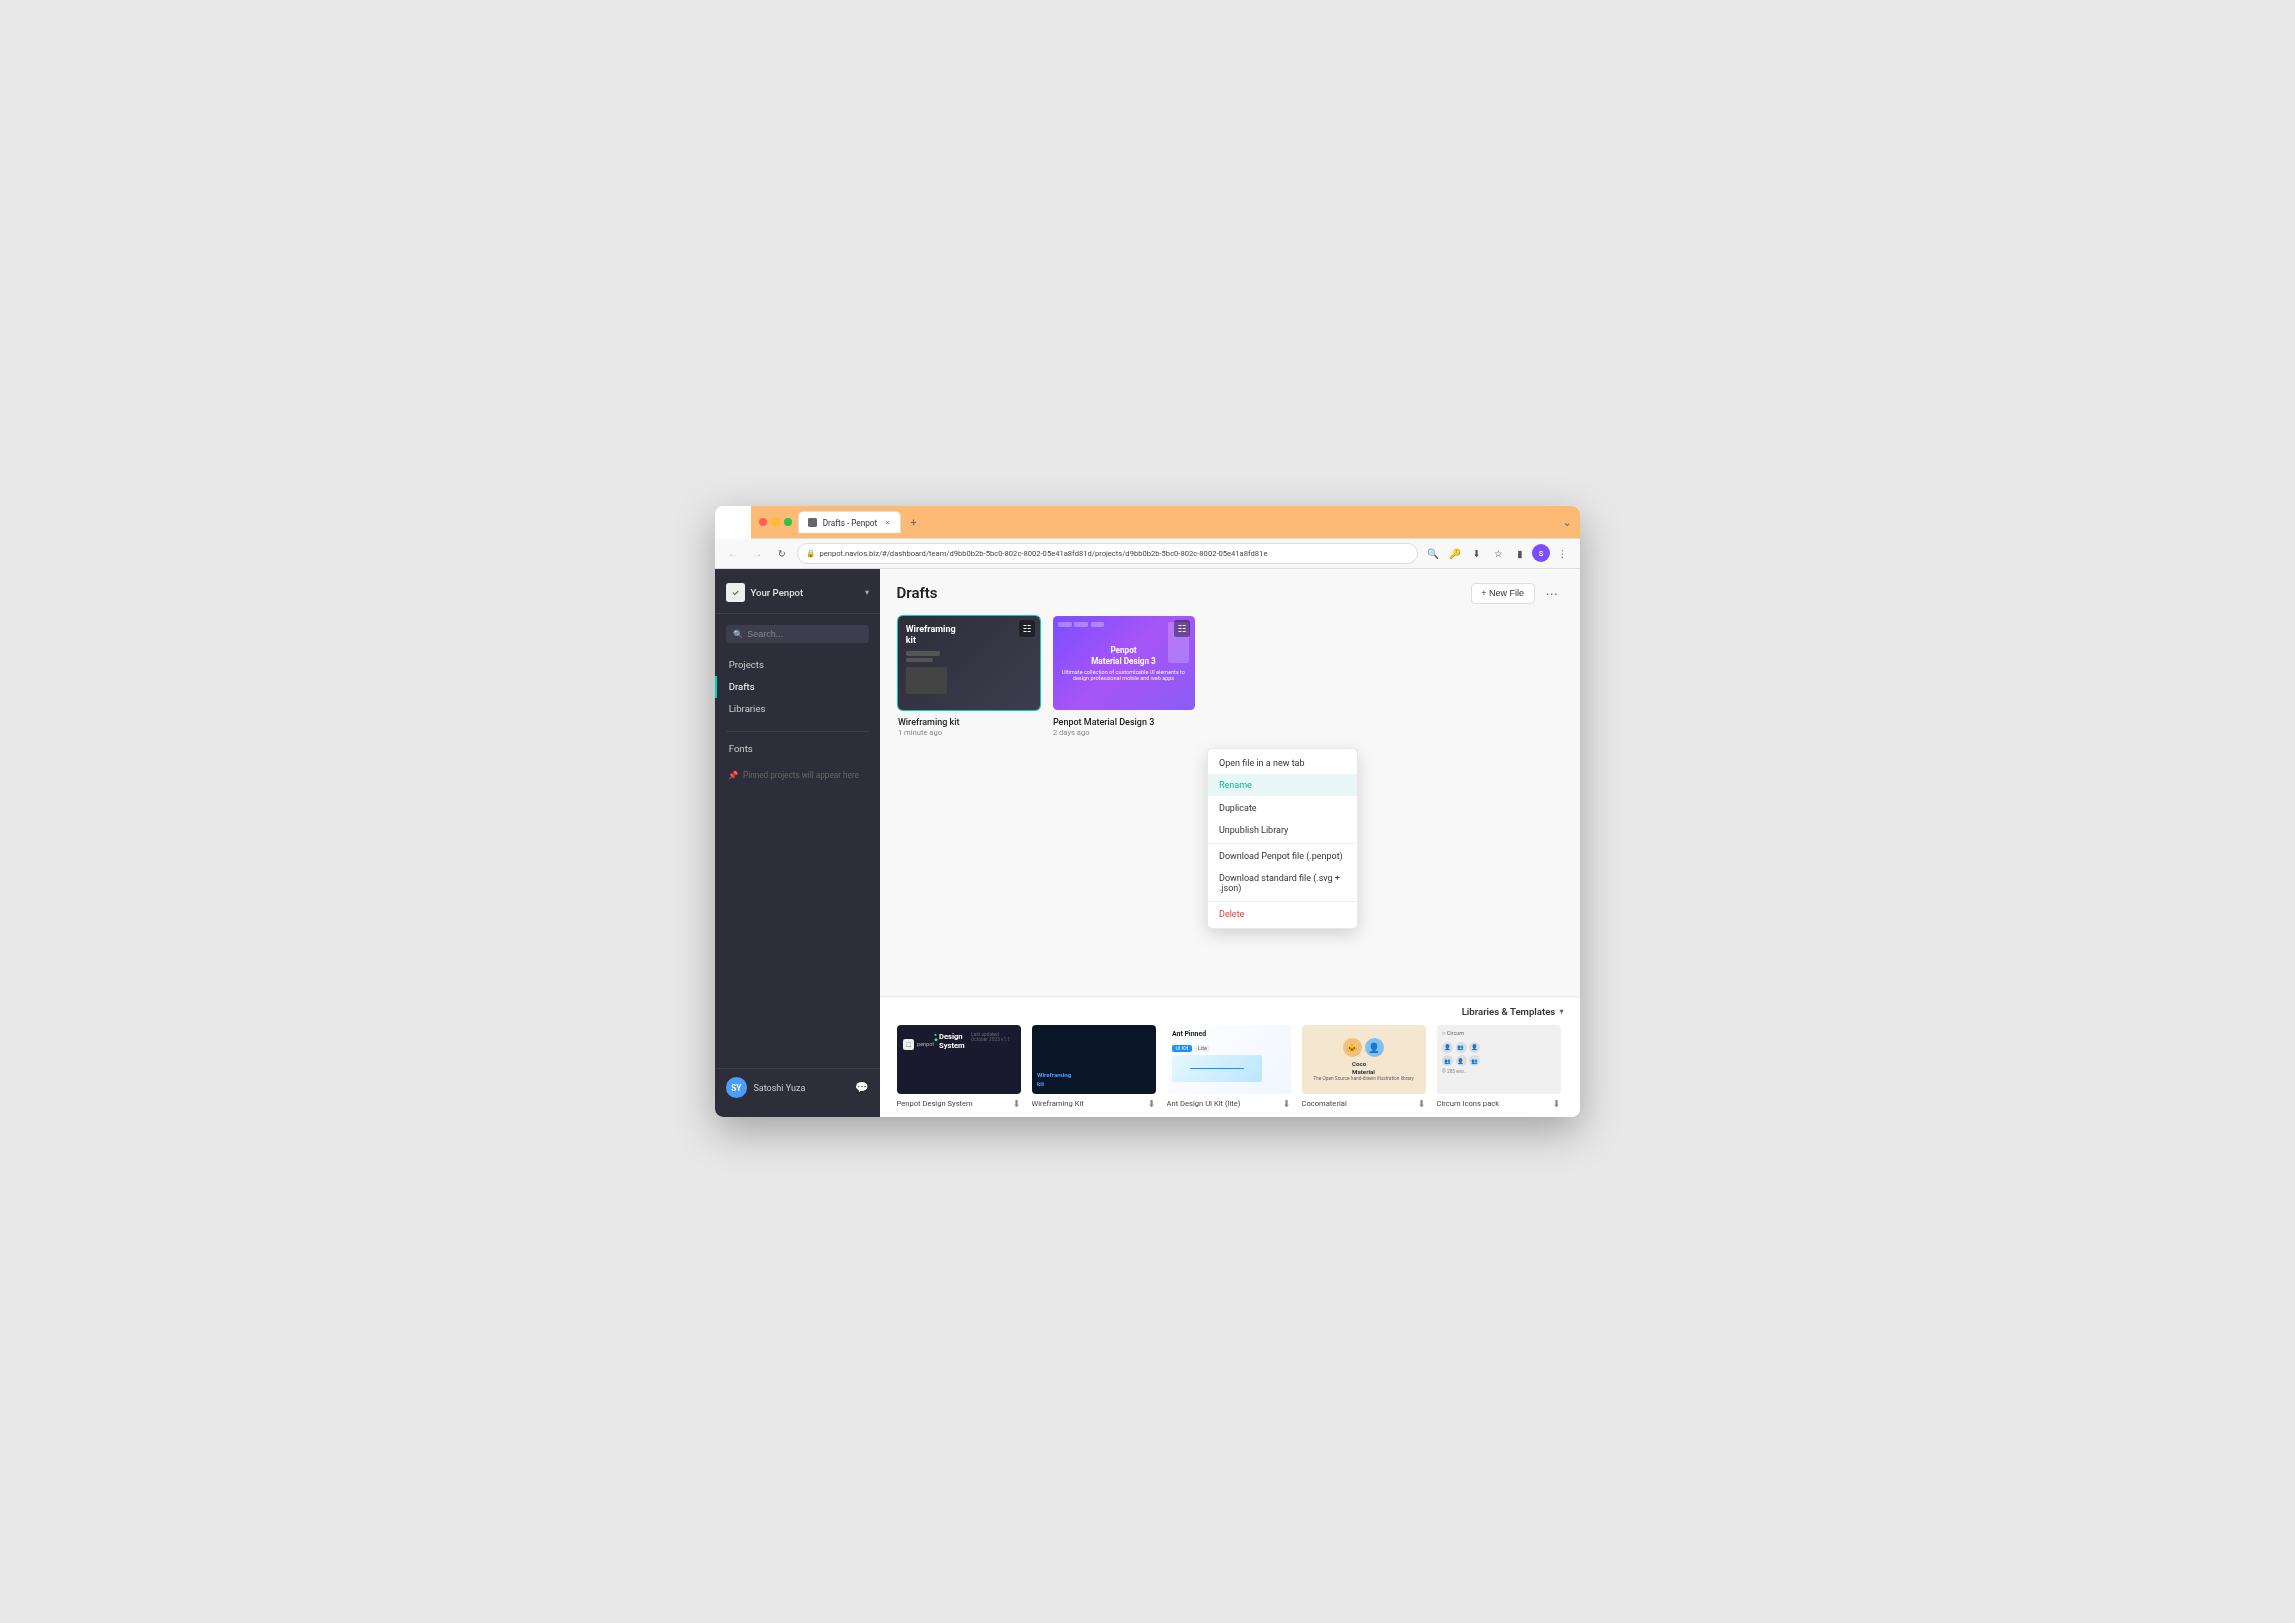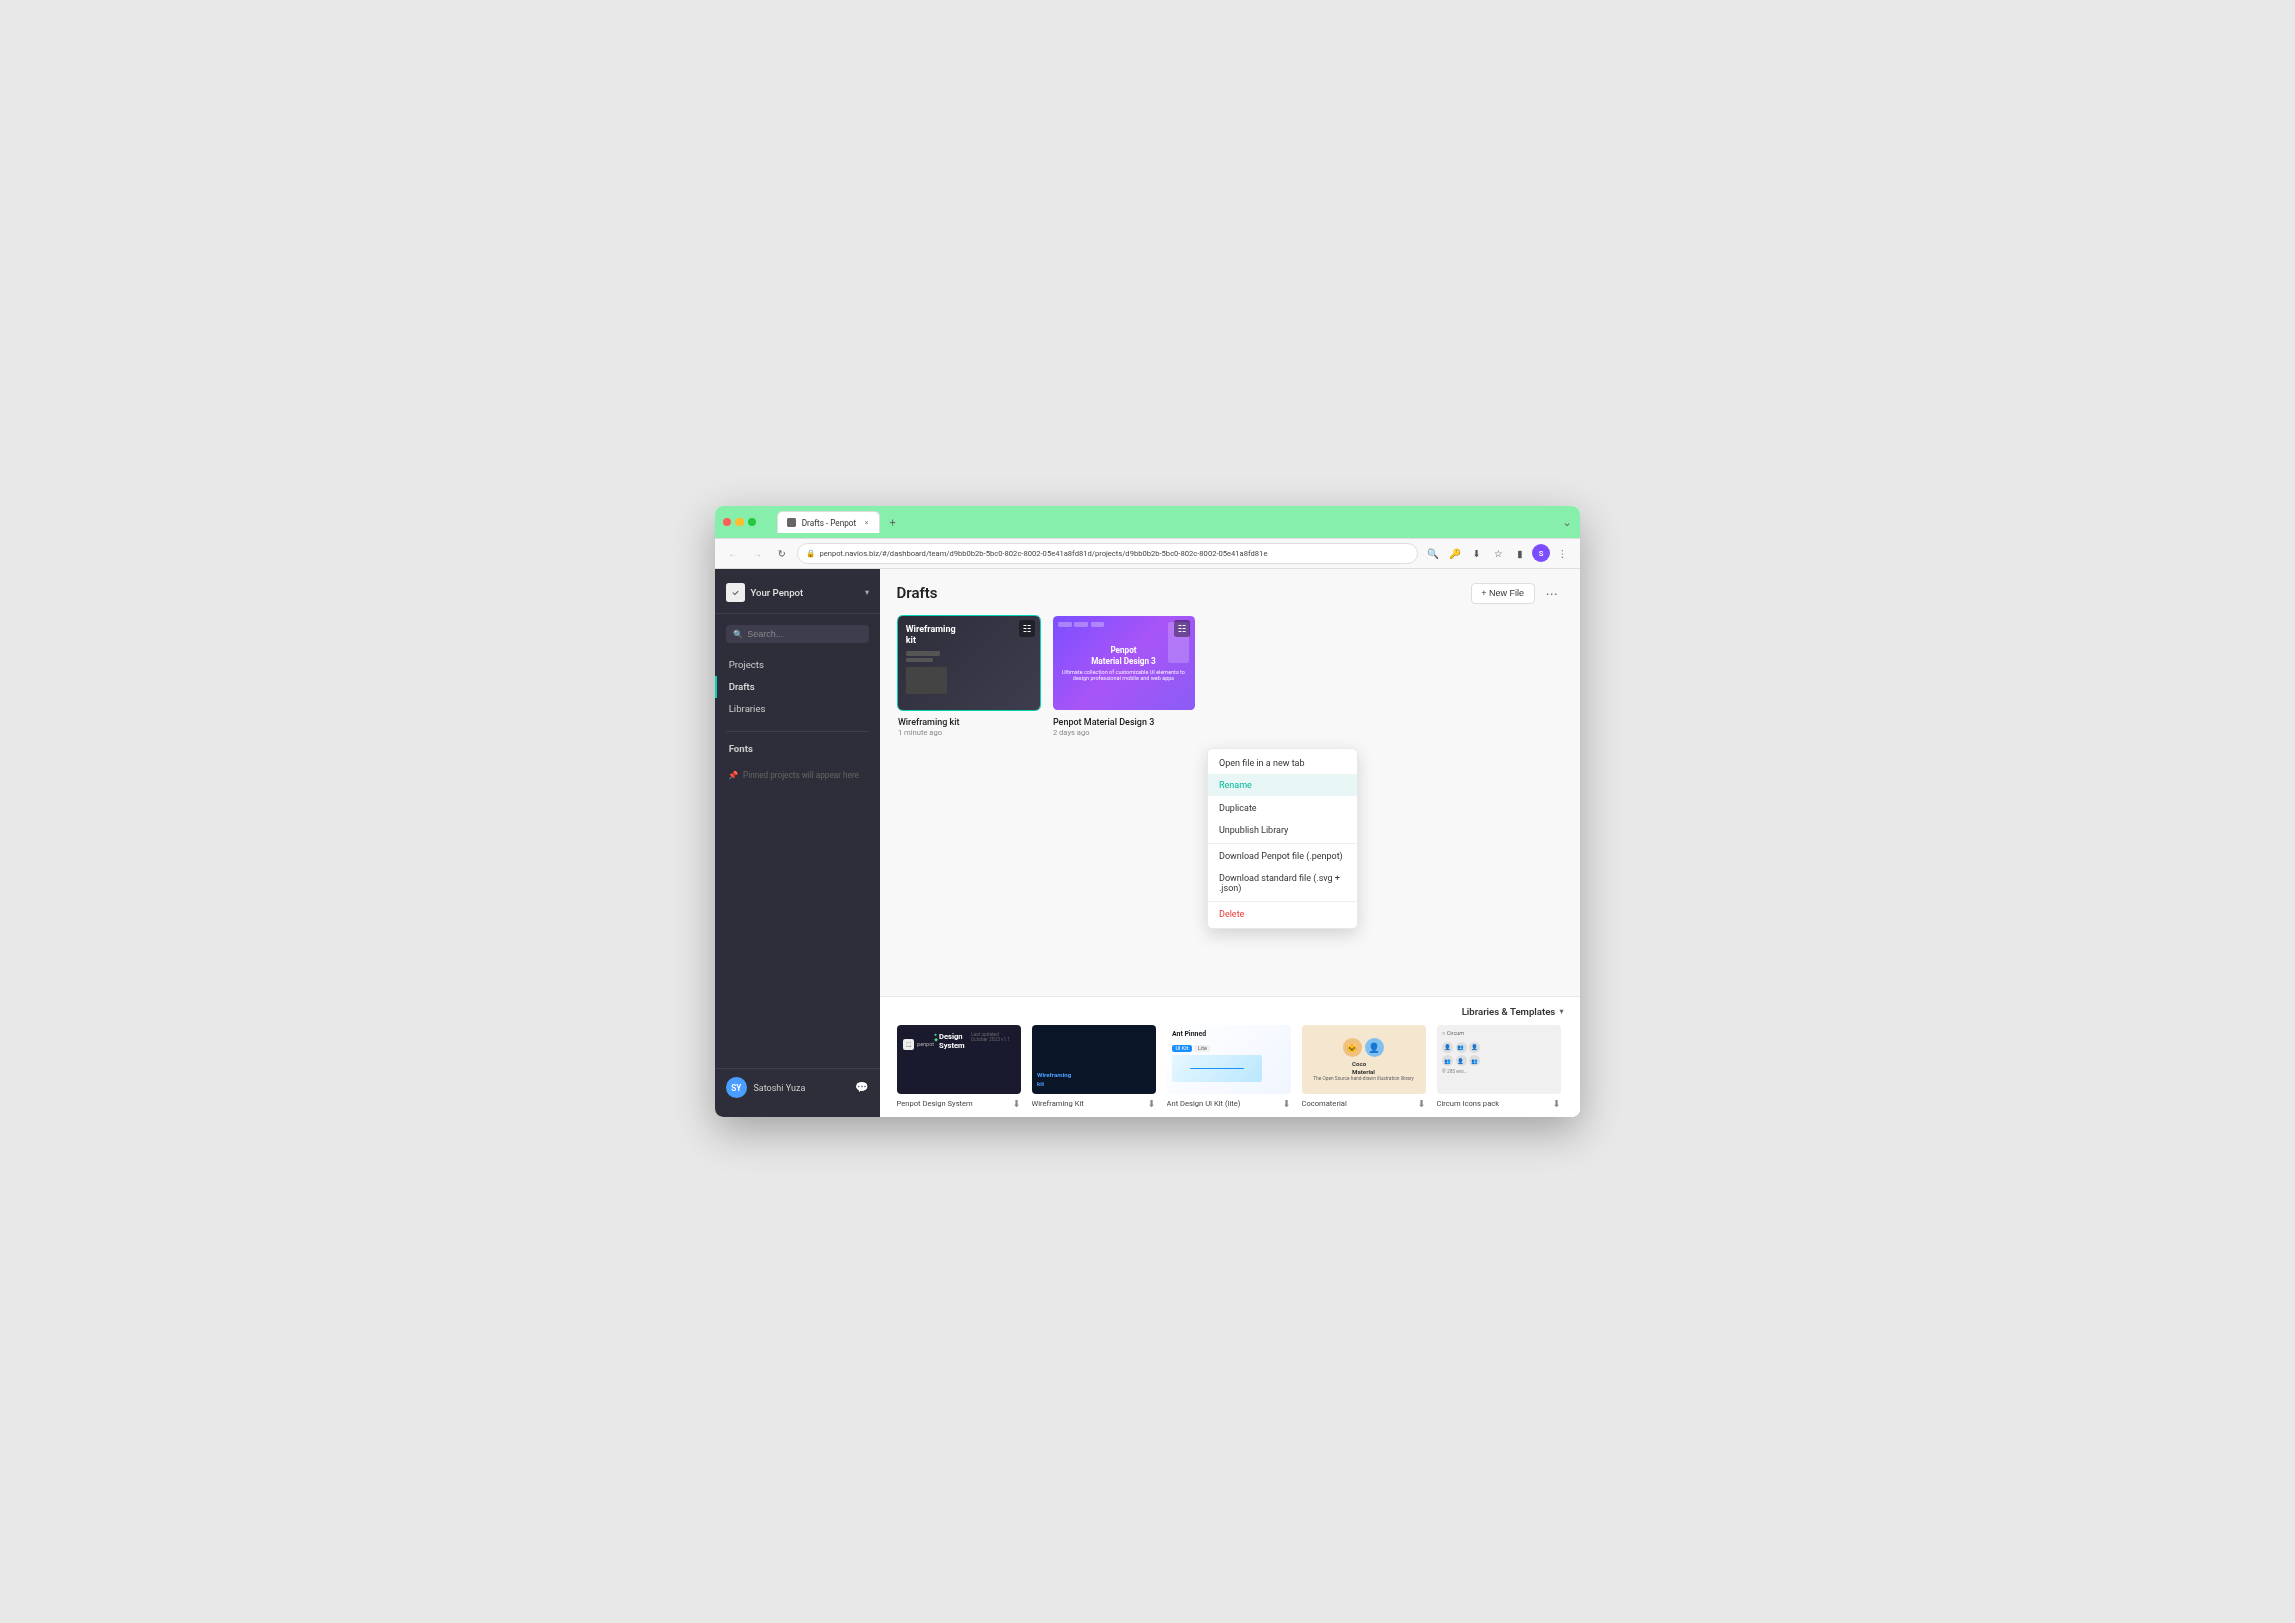--- a/index.html
+++ b/index.html
@@ -16,28 +16,29 @@
       height: 611px;
       background: #fff;
       border-radius: 8.2px;
       box-shadow: 0 13.7px 41px rgba(0,0,0,0.3);
       overflow: hidden;
       display: flex;
       flex-direction: column;
     }
     
     .title-bar {
-      background: #86efac;
+      background: #fdba74;
       height: 33px;
       display: flex;
       align-items: center;
       padding: 0 8.2px;
-      gap: 16px;
+      gap: 1px;
       border-bottom: 0.7px solid #ddd;
       flex-shrink: 0;
+      margin-left: 36px;
     }
     .traffic-lights {
       display: flex;
       gap: 4.1px;
       margin-right: 5.5px;
     }
     .traffic-light {
       width: 8.2px;
       height: 8.2px;
       border-radius: 50%;
@@ -249,21 +250,20 @@
     .sidebar-divider {
       height: 0.7px;
       background: #3d3d4d;
       margin: 5.5px 11px;
     }
     .sidebar-fonts {
       padding: 5.5px 13.7px;
       font-size: 9.6px;
       color: #ccc;
       cursor: pointer;
-      font-weight: bold;
     }
     .sidebar-pinned {
       padding: 5.5px 13.7px;
       font-size: 8.2px;
       color: #666;
       display: flex;
       align-items: center;
       gap: 4.1px;
       margin-top: 5.5px;
     }

